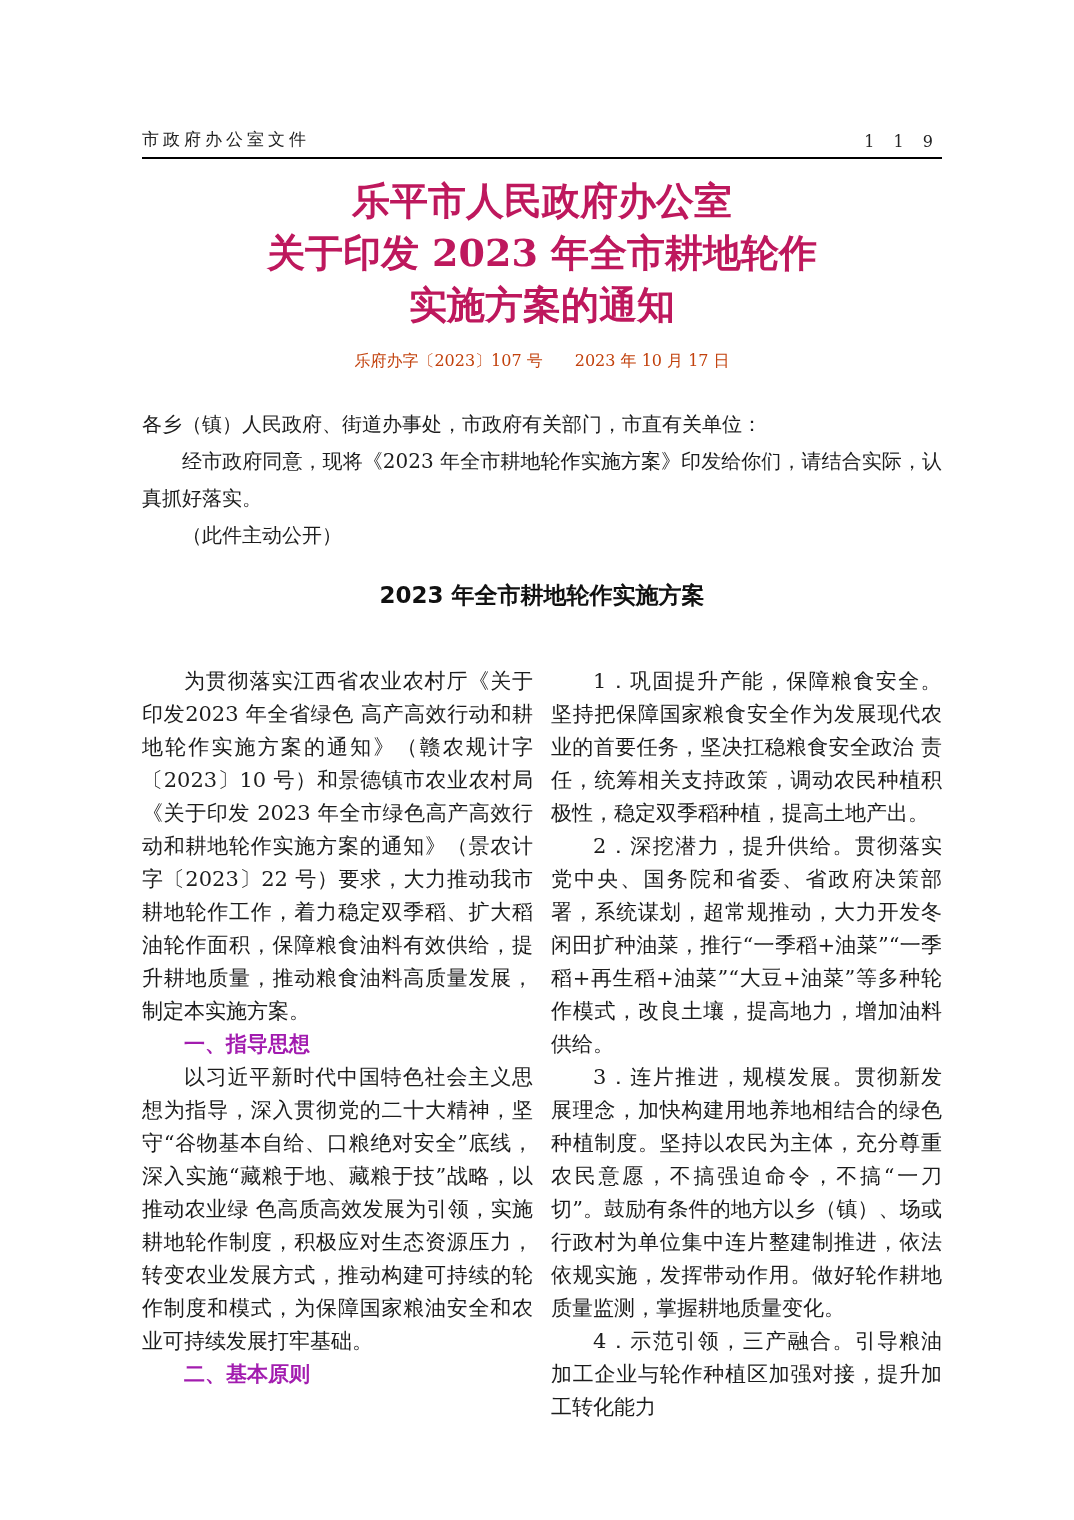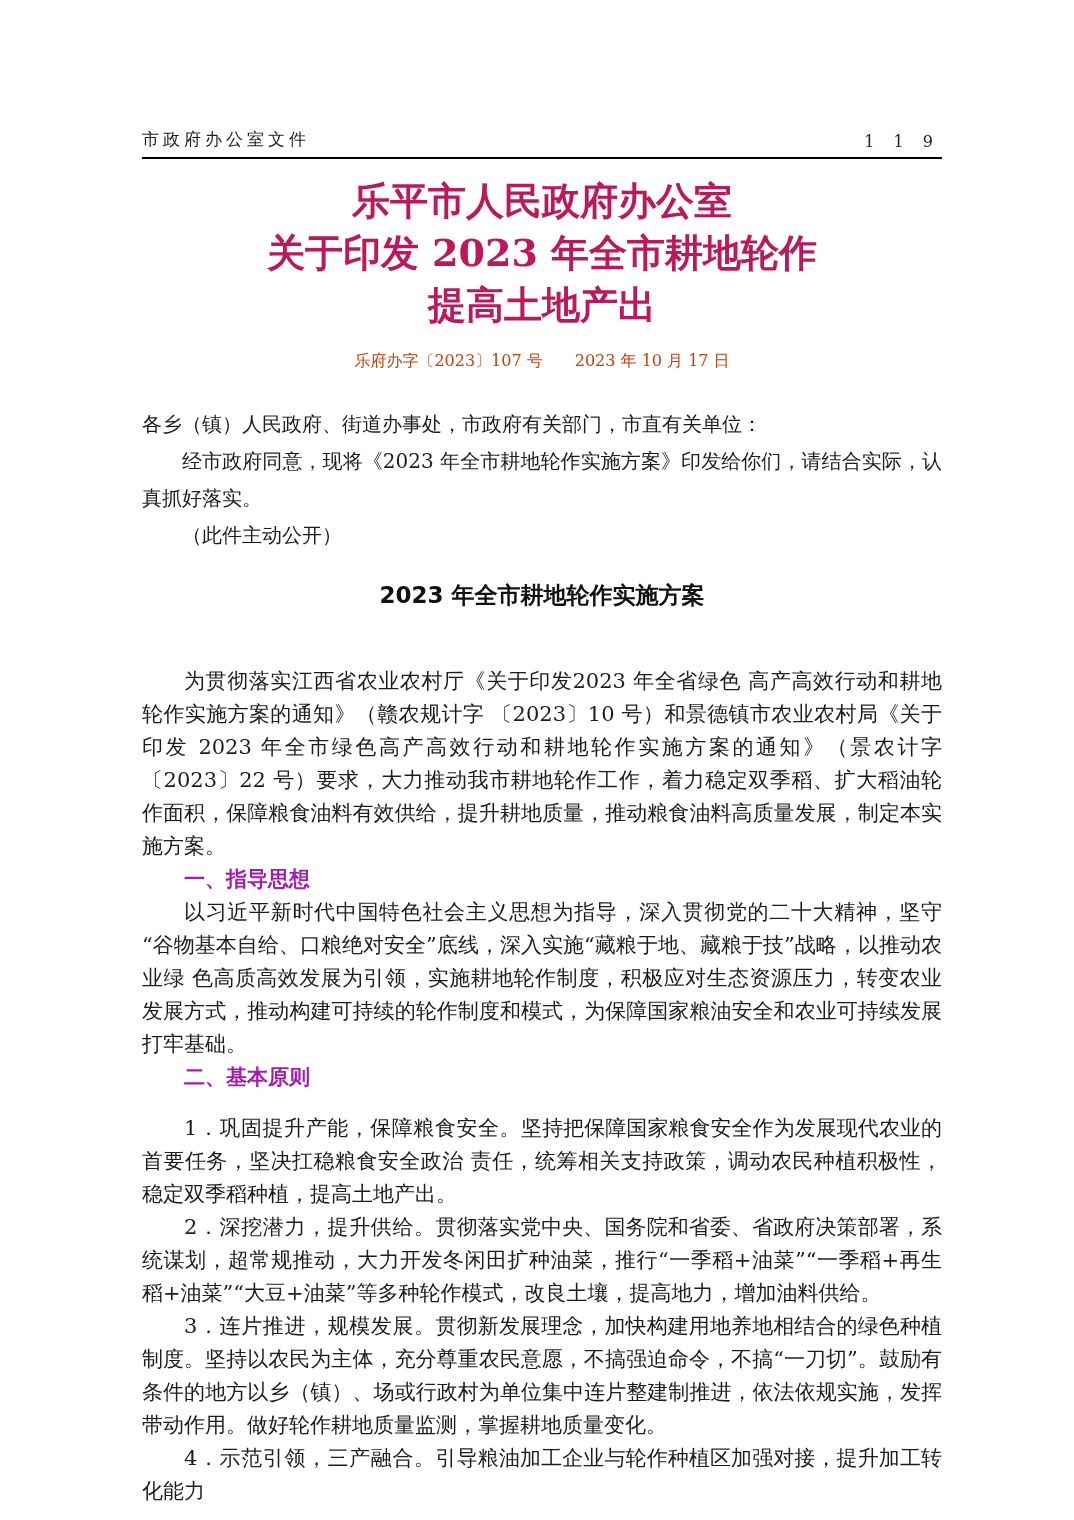--- a/index.html
+++ b/index.html
@@ -74,21 +74,20 @@
     font-weight: bold;
     font-size: 23px;
     color: #111;
   }
 
   
   .columns {
     margin-top: 54px;
     display: flex;
     gap: 18px;
-    flex-direction: column;
   }
   .column {
     flex: 1 1 0;
     font-size: 21px;
     line-height: 33px;
     text-align: justify;
   }
   .col-para { text-indent: 2em; }
   .col-heading {
     text-indent: 2em;
@@ -105,21 +104,21 @@
   <div class="content">
 
     <div class="doc-header">
       <span class="doc-header-label">市政府办公室文件</span>
       <span class="page-number">1 1 9</span>
     </div>
 
     <div class="notice-title">
       <div>乐平市人民政府办公室</div>
       <div>关于印发 2023 年全市耕地轮作</div>
-      <div>提高土地产出</div>
+      <div>实施方案的通知</div>
     </div>
 
     <div class="doc-meta">
       <span>乐府办字〔2023〕107 号</span><span class="meta-gap"></span><span>2023 年 10 月 17 日</span>
     </div>
 
     <div class="salutation-block">
       <p>各乡（镇）人民政府、街道办事处，市政府有关部门，市直有关单位：</p>
       <p class="indent">经市政府同意，现将《2023 年全市耕地轮作实施方案》印发给你们，请结合实际，认真抓好落实。</p>
       <p class="indent">（此件主动公开）</p>

